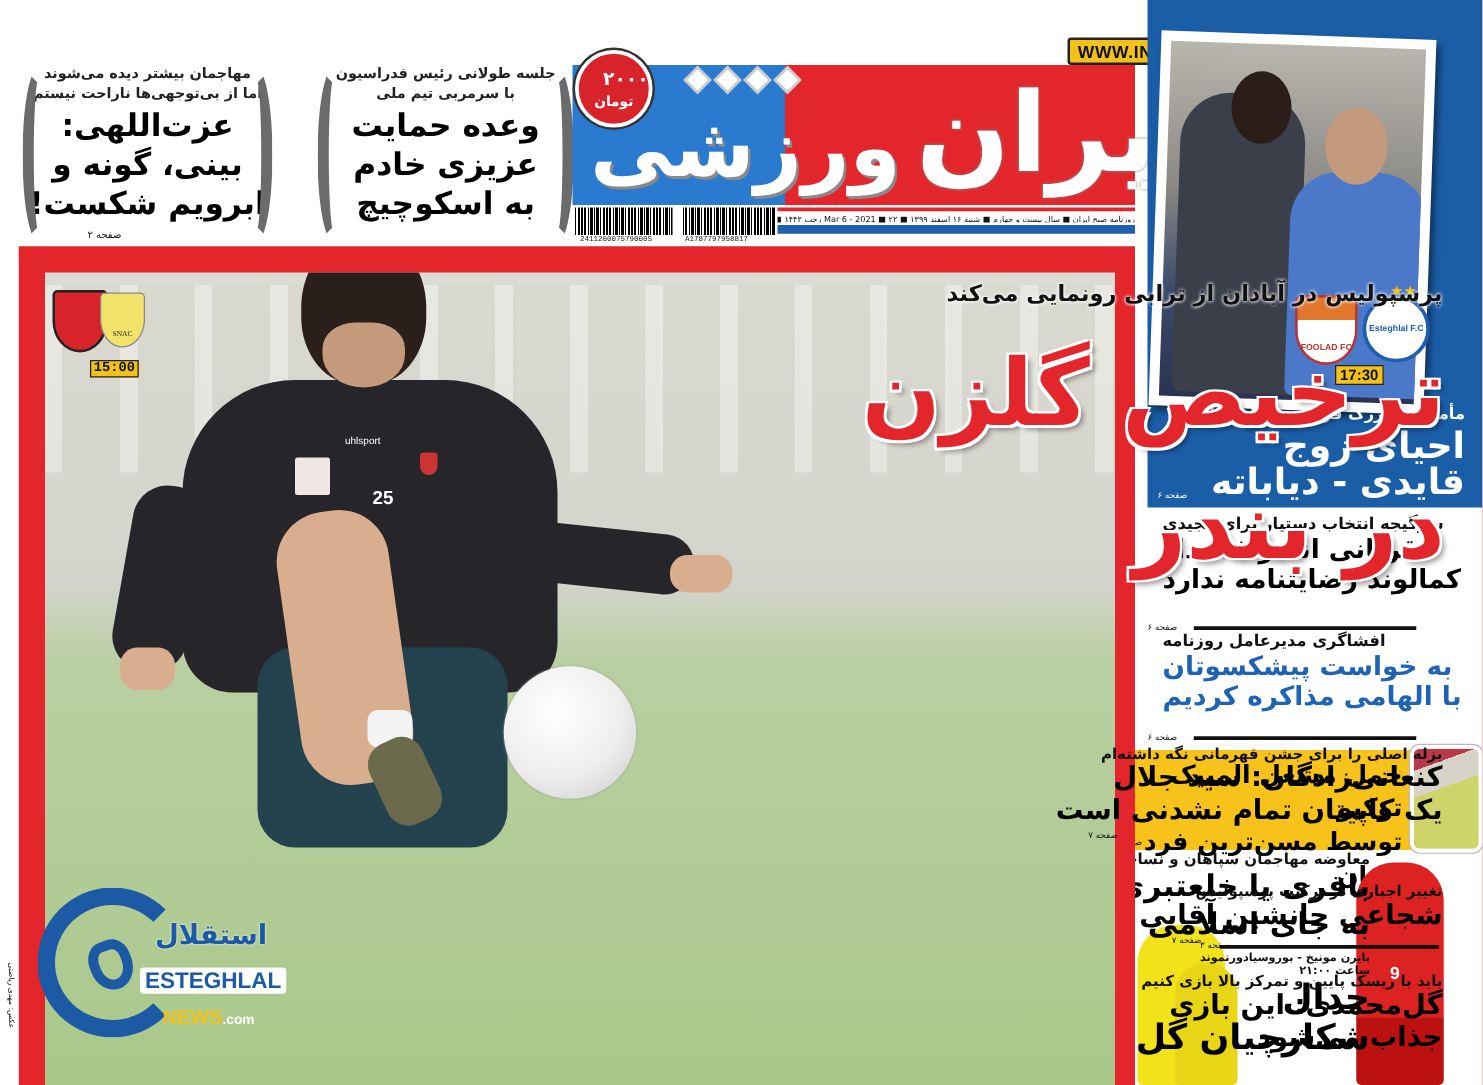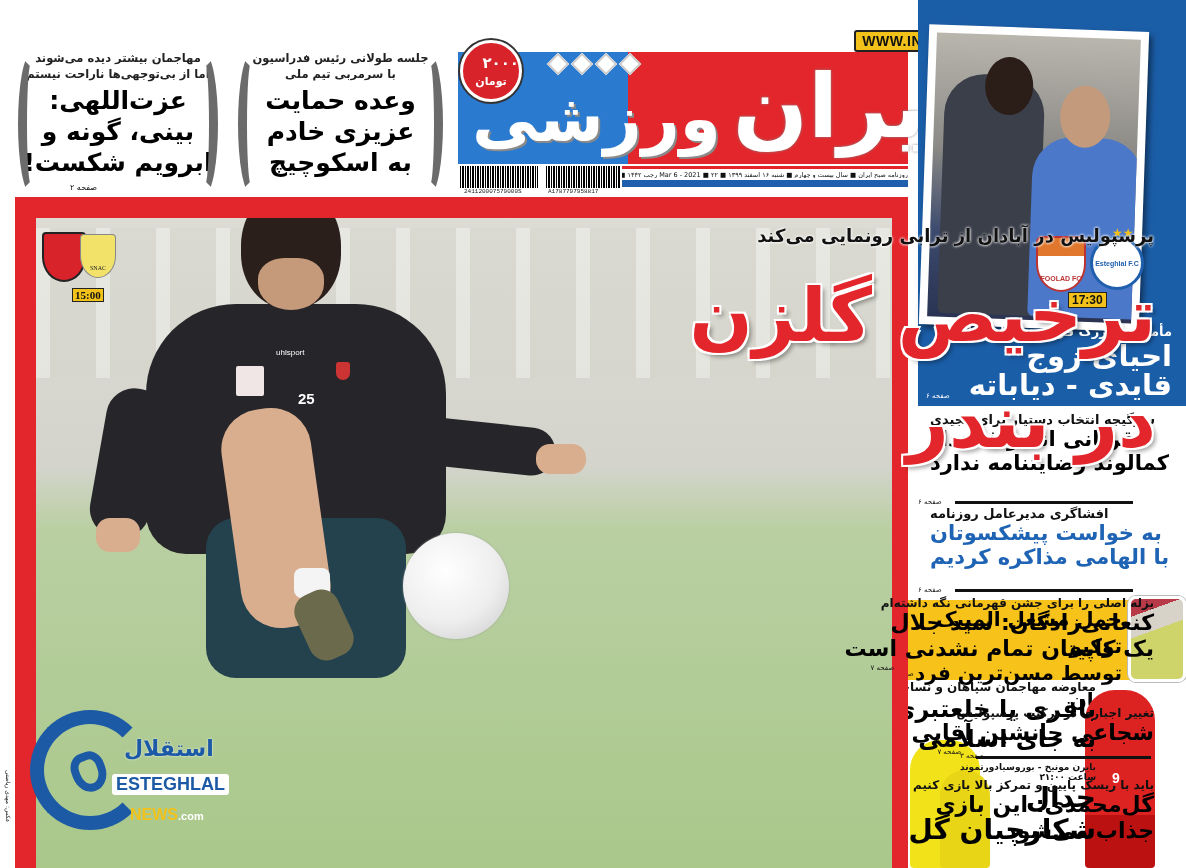--- a/index.html
+++ b/index.html
@@ -107,21 +107,21 @@
   .p-sponsor { left: 200px; top: 148px; width: 28px; height: 30px; background: #f1e6e6; border-radius: 2px; }
   .p-crest { left: 300px; top: 144px; width: 14px; height: 18px; background: #c33; border-radius: 3px 3px 8px 8px; }
   .ball { position: absolute; left: 367px; top: 315px; width: 106px; height: 106px; border-radius: 50%;
     background: radial-gradient(circle at 40% 35%, #ffffff 0%, #eeeeee 55%, #c9c9c9 100%); box-shadow: 0 0 2px #999; }
 
   .match-logos { position: absolute; left: 42px; top: 228px; width: 74px; height: 80px; }
   .persepolis-logo { position: absolute; left: 0; top: 4px; width: 44px; height: 50px; background: #d8232a; border-radius: 4px 4px 50% 50%; border: 2px solid #222; }
   .snac-logo { position: absolute; left: 38px; top: 6px; width: 36px; height: 44px; background: #f2e26a; border-radius: 4px 4px 50% 50%; border: 1px solid #888;
     font-size: 6px; font-family: "Liberation Serif", serif; color: #222; display: flex; align-items: flex-end; justify-content: center; padding-bottom: 6px; direction: ltr; }
   .match-time { position: absolute; left: 30px; top: 60px; background: #f2c21a; color: #111; font-weight: bold; font-size: 11px; padding: 0 2px;
-    font-family: Liberation Serif, serif; direction: ltr; border: 1px solid #222; }
+    font-family: Liberation Mono, monospace; direction: ltr; border: 1px solid #222; }
 
   .main-kicker { position: absolute; right: 32px; top: 225px; font-size: 18px; font-weight: bold; color: #111; text-shadow: 0 0 3px #fff, 0 0 3px #fff; }
   .main-headline { position: absolute; right: 30px; top: 262px; font-size: 74px; font-weight: bold; color: #e3262b; line-height: 106px; text-align: right;
     text-shadow: 2px 2px 0 #fff, -2px -2px 0 #fff, 2px -2px 0 #fff, -2px 2px 0 #fff, 4px 4px 4px rgba(0,0,0,0.35); }
 
   .story { position: absolute; right: 32px; text-align: right; }
   .story .kicker { font-size: 12px; font-weight: bold; color: #111; }
   .story .headline { font-size: 22px; font-weight: bold; line-height: 26px; color: #000; }
   .story .pageref { font-size: 7px; text-align: left; margin-left: 26px; margin-top: 2px; }
 
@@ -144,21 +144,21 @@
   <div class="kicker">مهاجمان بیشتر دیده می‌شوند</div>
   <div class="kicker">اما از بی‌توجهی‌ها ناراحت نیستم</div>
   <div class="headline">
     <div>عزت‌اللهی:</div>
     <div>بینی، گونه و</div>
     <div>ابرویم شکست!</div>
   </div>
   <div class="pageref">صفحه ۲</div>
 </div>
 
-<div class="teaser" style="left:238px; width:205px;">
+<div class="teaser" style="left:254px; width:205px;">
   <div class="bracket-l"></div>
   <div class="bracket-r"></div>
   <div class="kicker">جلسه طولانی رئیس فدراسیون</div>
   <div class="kicker">با سرمربی تیم ملی</div>
   <div class="headline">
     <div>وعده حمایت</div>
     <div>عزیزی خادم</div>
     <div>به اسکوچیچ</div>
   </div>
 </div>

